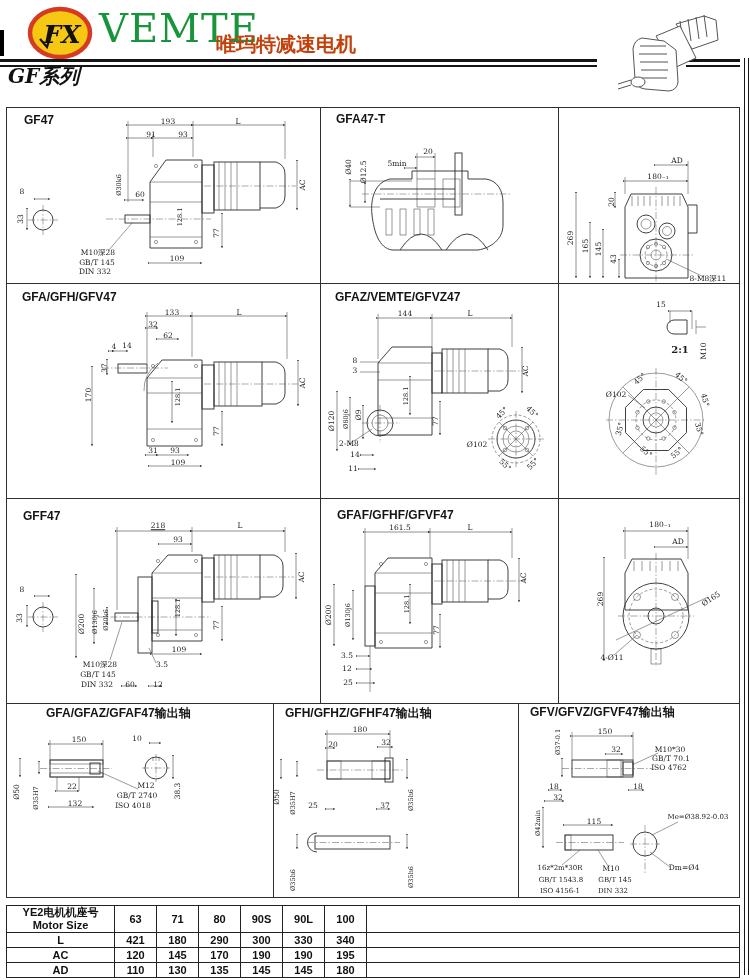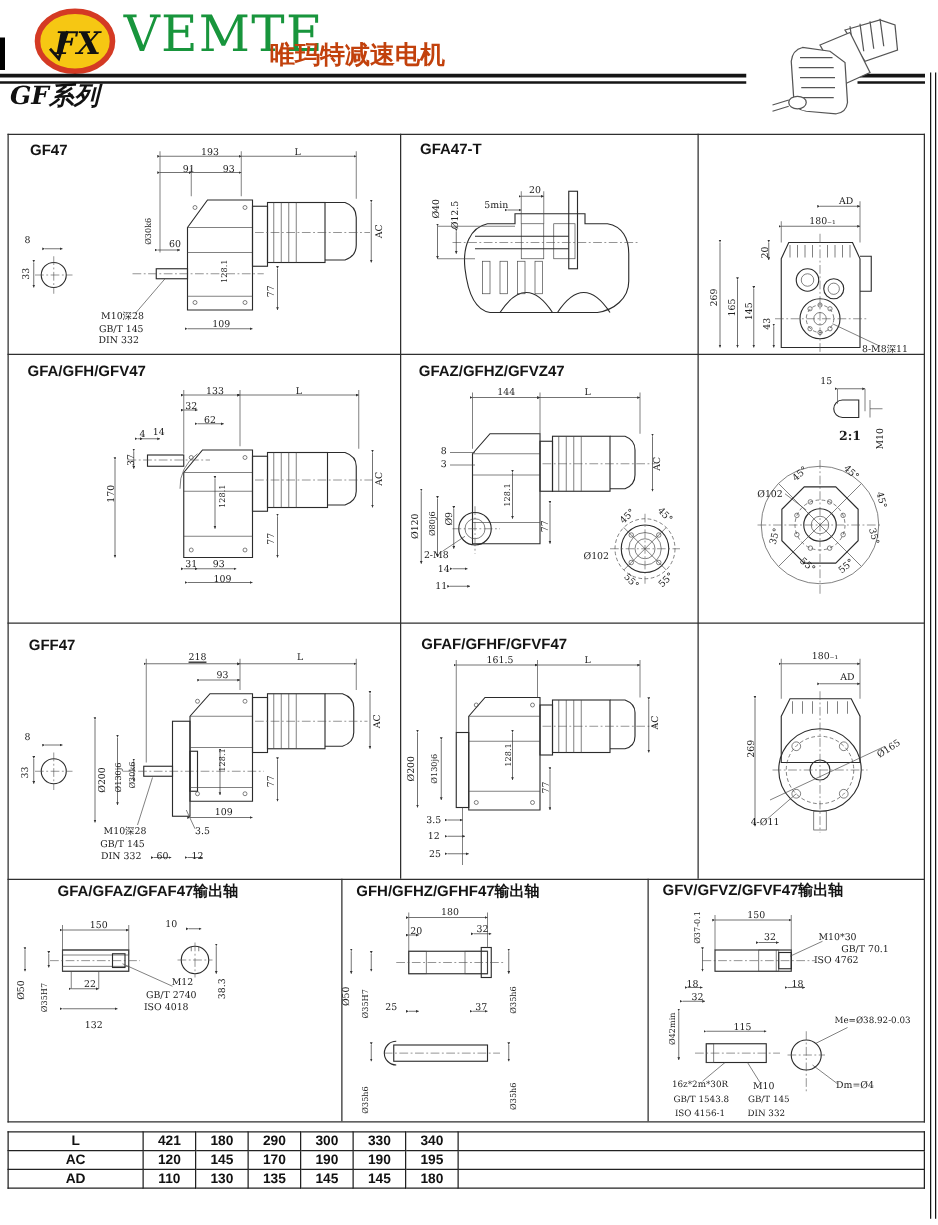--- a/index.html
+++ b/index.html
@@ -325,21 +325,21 @@
     <circle class="tl" cx="196" cy="156" r="8"></circle>
     <line class="cl" x1="196" y1="128" x2="196" y2="184"></line>
       <line class="cl" x1="168" y1="156" x2="224" y2="156"></line>
     <line class="tl" x1="179" y1="139" x2="213" y2="173"></line>
       <line class="tl" x1="213" y1="139" x2="179" y2="173"></line>
     <circle class="tl" cx="207" cy="145" r="1.8"></circle>
       <circle class="tl" cx="185" cy="145" r="1.8"></circle>
     <circle class="tl" cx="207" cy="167" r="1.8"></circle>
       <circle class="tl" cx="185" cy="167" r="1.8"></circle>
   </svg>
-  <div class="ptitle" style="left:15px;top:8px">GFAZ/GFHZ/GFVZ47</div>
+  <div class="ptitle" style="left:15px;top:8px">GFAZ/VEMTE/GFVZ47</div>
 <span class="dim" style="left: 85px; top: 31px; transform: translate(-50%, -50%);">144</span>
     <span class="dim" style="left: 150px; top: 31px; transform: translate(-50%, -50%);">L</span>
     <span class="dim" style="left: 35px; top: 78px; transform: translate(-50%, -50%);">8</span>
     <span class="dim" style="left: 35px; top: 88px; transform: translate(-50%, -50%);">3</span>
     <span class="dim" style="left: 206px; top: 88px; transform: translate(-50%, -50%) rotate(-90deg);">AC</span>
     <span class="dim" style="left: 12px; top: 138px; transform: translate(-50%, -50%) rotate(-90deg);">Ø120</span>
     <span class="dim" style="left: 26px; top: 136px; font-size: 6.5px; transform: translate(-50%, -50%) rotate(-90deg);">Ø80j6</span>
     <span class="dim" style="left: 39px; top: 132px; transform: translate(-50%, -50%) rotate(-90deg);">Ø9</span>
     <span class="dim" style="left: 86px; top: 113px; font-size: 6.5px; transform: translate(-50%, -50%) rotate(-90deg);">128.1</span>
     <span class="dim" style="left: 116px; top: 138px; transform: translate(-50%, -50%) rotate(-90deg);">77</span>
@@ -564,21 +564,21 @@
       <line class="tl" x1="73" y1="74" x2="73" y2="88"></line>
     <line class="dl" x1="44" y1="104" x2="88" y2="104"></line>
     <line class="dl" x1="167" y1="54" x2="167" y2="76"></line>
   </svg>
   <div class="ptitle" style="left:40px;top:4px">GFA/GFAZ/GFAF47输出轴</div>
 <span class="dim" style="left: 73px; top: 37px; transform: translate(-50%, -50%);">150</span>
     <span class="dim" style="left: 131px; top: 36px; transform: translate(-50%, -50%);">10</span>
     <span class="dim" style="left: 11px; top: 89px; transform: translate(-50%, -50%) rotate(-90deg);">Ø50</span>
     <span class="dim" style="left: 30px; top: 95px; font-size: 6.5px; transform: translate(-50%, -50%) rotate(-90deg);">Ø35H7</span>
     <span class="dim" style="left: 66px; top: 84px; transform: translate(-50%, -50%);">22</span>
-    <span class="dim" style="left: 69px; top: 101px; transform: translate(-50%, -50%); margin-top: 16px;">132</span>
+    <span class="dim" style="left: 69px; top: 101px; transform: translate(-50%, -50%);">132</span>
     <span class="dim und" style="left: 140px; top: 83px; transform: translate(-50%, -50%);">M12</span>
     <span class="dim und" style="left: 131px; top: 93px; transform: translate(-50%, -50%);">GB/T 2740</span>
     <span class="dim" style="left: 127px; top: 103px; transform: translate(-50%, -50%);">ISO 4018</span>
     <span class="dim" style="left: 172px; top: 88px; transform: translate(-50%, -50%) rotate(-90deg);">38.3</span>
   </div>
 
 <div class="panel" style="left:273px;top:703px;width:245px;height:194px">
   <svg class="art" width="245" height="194">
     <rect class="ol" x="54" y="58" width="63" height="18"></rect>
     <rect class="tl" x="54" y="58" width="14" height="18" fill="url(#hp)"></rect>
@@ -641,21 +641,21 @@
     <line class="tl" x1="160" y1="119" x2="134" y2="132"></line>
     <line class="tl" x1="152" y1="164" x2="132" y2="149"></line>
     <line class="tl" x1="44" y1="162" x2="62" y2="147"></line>
     <line class="tl" x1="90" y1="163" x2="80" y2="147"></line>
   </svg>
   <div class="ptitle" style="left:12px;top:3px">GFV/GFVZ/GFVF47输出轴</div>
 <span class="dim" style="left: 40px; top: 39px; font-size: 6.5px; transform: translate(-50%, -50%) rotate(-90deg);">Ø37-0.1</span>
     <span class="dim" style="left: 87px; top: 29px; transform: translate(-50%, -50%);">150</span>
     <span class="dim" style="left: 98px; top: 47px; transform: translate(-50%, -50%);">32</span>
     <span class="dim und" style="left: 152px; top: 47px; transform: translate(-50%, -50%);">M10*30</span>
-    <span class="dim und" style="left: 153px; top: 56px; transform: translate(-50%, -50%); margin-left: 21px;">GB/T 70.1</span>
+    <span class="dim und" style="left: 153px; top: 56px; transform: translate(-50%, -50%);">GB/T 70.1</span>
     <span class="dim" style="left: 151px; top: 65px; transform: translate(-50%, -50%);">ISO 4762</span>
     <span class="dim" style="left: 36px; top: 84px; transform: translate(-50%, -50%);">18</span>
     <span class="dim" style="left: 120px; top: 84px; transform: translate(-50%, -50%);">18</span>
     <span class="dim" style="left: 40px; top: 95px; transform: translate(-50%, -50%);">32</span>
     <span class="dim" style="left: 20px; top: 120px; font-size: 6.5px; transform: translate(-50%, -50%) rotate(-90deg);">Ø42min</span>
     <span class="dim" style="left: 76px; top: 119px; transform: translate(-50%, -50%);">115</span>
     <span class="dim und" style="left: 180px; top: 114px; font-size: 7px; transform: translate(-50%, -50%);">Me=Ø38.92-0.03</span>
     <span class="dim und" style="left: 166px; top: 165px; transform: translate(-50%, -50%);">Dm=Ø4</span>
     <span class="dim und" style="left: 42px; top: 165px; font-size: 7px; transform: translate(-50%, -50%);">16z*2m*30R</span>
     <span class="dim" style="left: 43px; top: 177px; font-size: 7px; transform: translate(-50%, -50%);">GB/T 1543.8</span>
@@ -670,20 +670,33 @@
     <col style="width:108px">
       <col style="width:42px">
       <col style="width:42px">
       <col style="width:42px">
     <col style="width:42px">
       <col style="width:42px">
       <col style="width:42px">
       <col>
   </colgroup>
   <tbody>
+      <tr class="hrow">
+    <td class="mcell">
+      <div>YE2电机机座号</div>
+      <div>Motor Size</div>
+    </td>
+    <td>63</td>
+    <td>71</td>
+    <td>80</td>
+    <td>90S</td>
+    <td>90L</td>
+    <td>100</td>
+    <td></td>
+  </tr>
   <tr class="drow">
     <td>L</td>
     <td>421</td>
     <td>180</td>
     <td>290</td>
     <td>300</td>
     <td>330</td>
     <td>340</td>
     <td></td>
   </tr>

